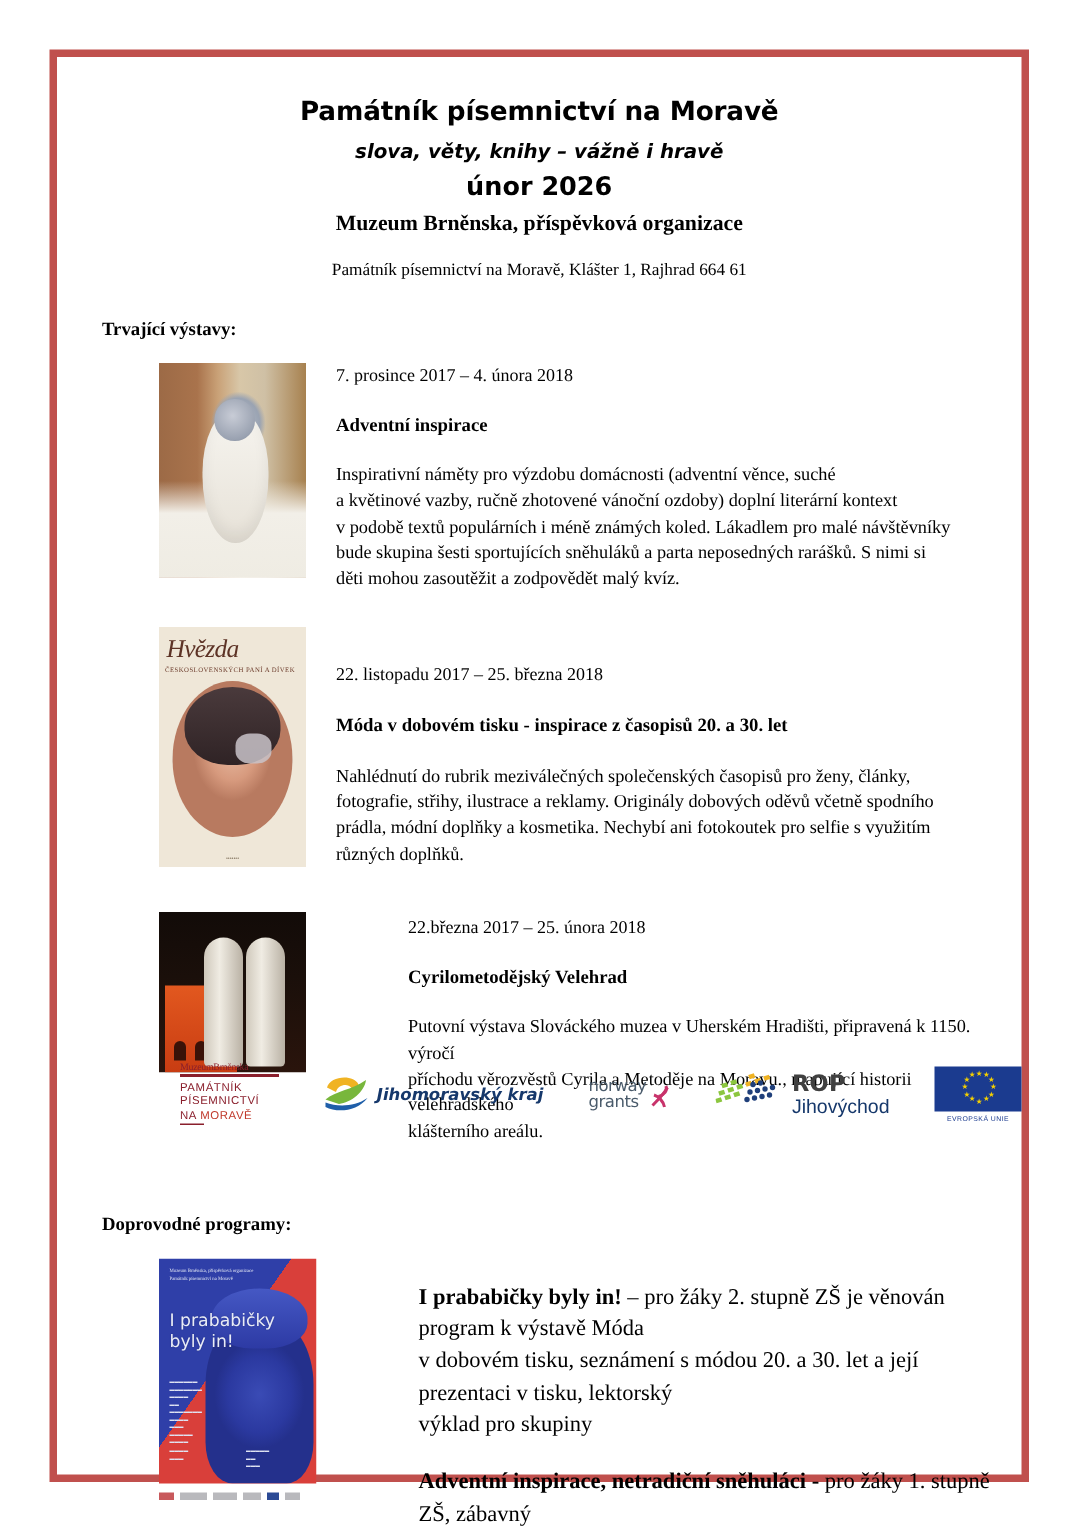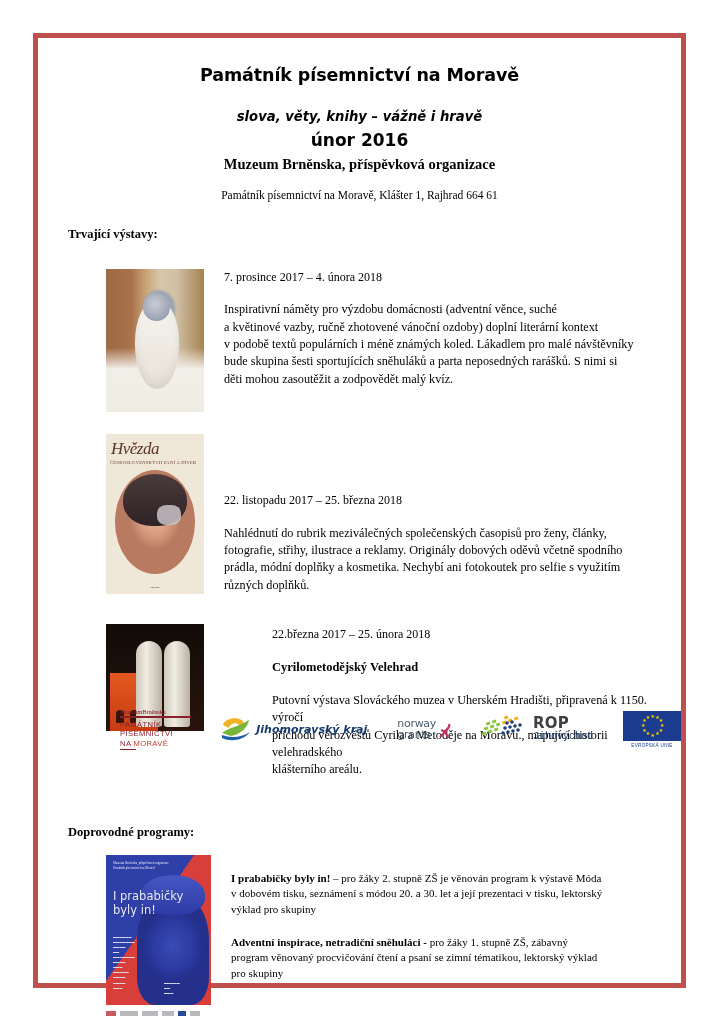--- a/index.html
+++ b/index.html
@@ -47,21 +47,21 @@
     font-size: 17.5px;
     font-weight: bold;
     letter-spacing: -0.1px;
     line-height: 1.25;
   }
   .title-sub {
     font-family: "DejaVu Sans", "Liberation Sans", sans-serif;
     font-size: 13.2px;
     font-weight: bold;
     font-style: italic;
-    margin-top: 21px;
+    margin-top: 6px;
     line-height: 1.3;
   }
   .title-month {
     font-family: "DejaVu Sans", "Liberation Sans", sans-serif;
     font-size: 17px;
     font-weight: bold;
     margin-top: 5px;
     line-height: 1.25;
   }
   .title-org {
@@ -117,36 +117,37 @@
   }
   .exhibit-text {
     font-size: 12.2px;
     line-height: 1.42;
     margin-top: 16px;
     text-align: left;
     white-space: pre-line;
   }
 
   
-  .row-advent { margin-top: 27px; font-family: Liberation Serif, serif; }
+  .row-advent { margin-top: 15px; font-family: Liberation Serif, serif; }
   .row-moda   { margin-top: 22px; align-items: flex-end; }
   .row-velehrad { margin-top: 30px; gap: 48px; }
   .row-programs { margin-top: 15px; }
 
   .row-moda .exhibit-date { padding-top: 24px; }
   .row-moda .exhibit-title { margin-top: 18px; }
   .row-moda .exhibit-text { margin-top: 17px; }
   .row-velehrad .exhibit-date { padding-top: 2px; }
 
   
   .program-para {
-    font-size: 11px;
+    font-size: 15px;
     line-height: 1.42;
     margin-top: 0;
     white-space: pre-line;
+    margin-left: 48px;
   }
   .program-para + .program-para { margin-top: 17px; }
   .program-para b { font-weight: bold; }
   .row-programs .exhibit-body { padding-top: 16px; }
 
   
   .img-snowman {
     width: 98px;
     height: 143px;
     background:
@@ -402,22 +403,22 @@
   .rop-mark { width: 46px; height: 28px; }
   .rop-text { line-height: 1; }
   .rop-name {
     font-family: "DejaVu Sans", "Liberation Sans", sans-serif;
     font-size: 15px;
     font-weight: bold;
     color: #404040;
     letter-spacing: 0.2px;
   }
   .rop-sub {
-    font-family: Liberation Mono, monospace;
-    font-size: 10px;
+    font-family: Liberation Sans, sans-serif;
+    font-size: 13px;
     color: #16386b;
     margin-top: 1px;
   }
 
   
   .logo-eu { width: 58px; }
   .eu-flag {
     width: 58px; height: 30px;
     background: #1b3b8f;
     position: relative;
@@ -442,33 +443,34 @@
 </head>
 <body>
 
 <div class="page-frame"></div>
 
 <div class="page-inner">
 
   <div class="doc-header">
     <div class="title-main">Památník písemnictví na Moravě</div>
     <div class="title-sub">slova, věty, knihy – vážně i hravě</div>
-    <div class="title-month">únor 2016</div>
+    <div class="title-month">únor 2026</div>
     <div class="title-org">Muzeum Brněnska, příspěvková organizace</div>
     <div class="title-address">Památník písemnictví na Moravě, Klášter 1, Rajhrad 664 61</div>
   </div>
 
   <div class="section-heading ongoing">Trvající výstavy:</div>
 
   <div class="exhibit-row row-advent">
     <div class="exhibit-thumb">
       <div class="img-snowman"></div>
     </div>
     <div class="exhibit-body">
       <div class="exhibit-date">7. prosince 2017 – 4. února 2018</div>
+      <div class="exhibit-title">Adventní inspirace</div>
       <div class="exhibit-text">Inspirativní náměty pro výzdobu domácnosti (adventní věnce, suché
 a květinové vazby, ručně zhotovené vánoční ozdoby) doplní literární kontext
 v podobě textů populárních i méně známých koled. Lákadlem pro malé návštěvníky
 bude skupina šesti sportujících sněhuláků a parta neposedných rarášků. S nimi si
 děti mohou zasoutěžit a zodpovědět malý kvíz.</div>
     </div>
   </div>
 
   <div class="exhibit-row row-moda">
     <div class="exhibit-thumb">
@@ -477,20 +479,21 @@
         <div class="hv-sub">ČESKOSLOVENSKÝCH PANÍ A DÍVEK</div>
         <div class="hv-oval">
           <div class="hv-hair"></div>
           <div class="hv-cap"></div>
         </div>
         <div class="hv-foot">•••••••</div>
       </div>
     </div>
     <div class="exhibit-body">
       <div class="exhibit-date">22. listopadu 2017 – 25. března 2018</div>
+      <div class="exhibit-title">Móda v dobovém tisku - inspirace z časopisů 20. a 30. let</div>
       <div class="exhibit-text">Nahlédnutí do rubrik meziválečných společenských časopisů pro ženy, články,
 fotografie, střihy, ilustrace a reklamy. Originály dobových oděvů včetně spodního
 prádla, módní doplňky a kosmetika. Nechybí ani fotokoutek pro selfie s využitím
 různých doplňků.</div>
     </div>
   </div>
 
   <div class="exhibit-row row-velehrad">
     <div class="exhibit-thumb">
       <div class="img-velehrad">

